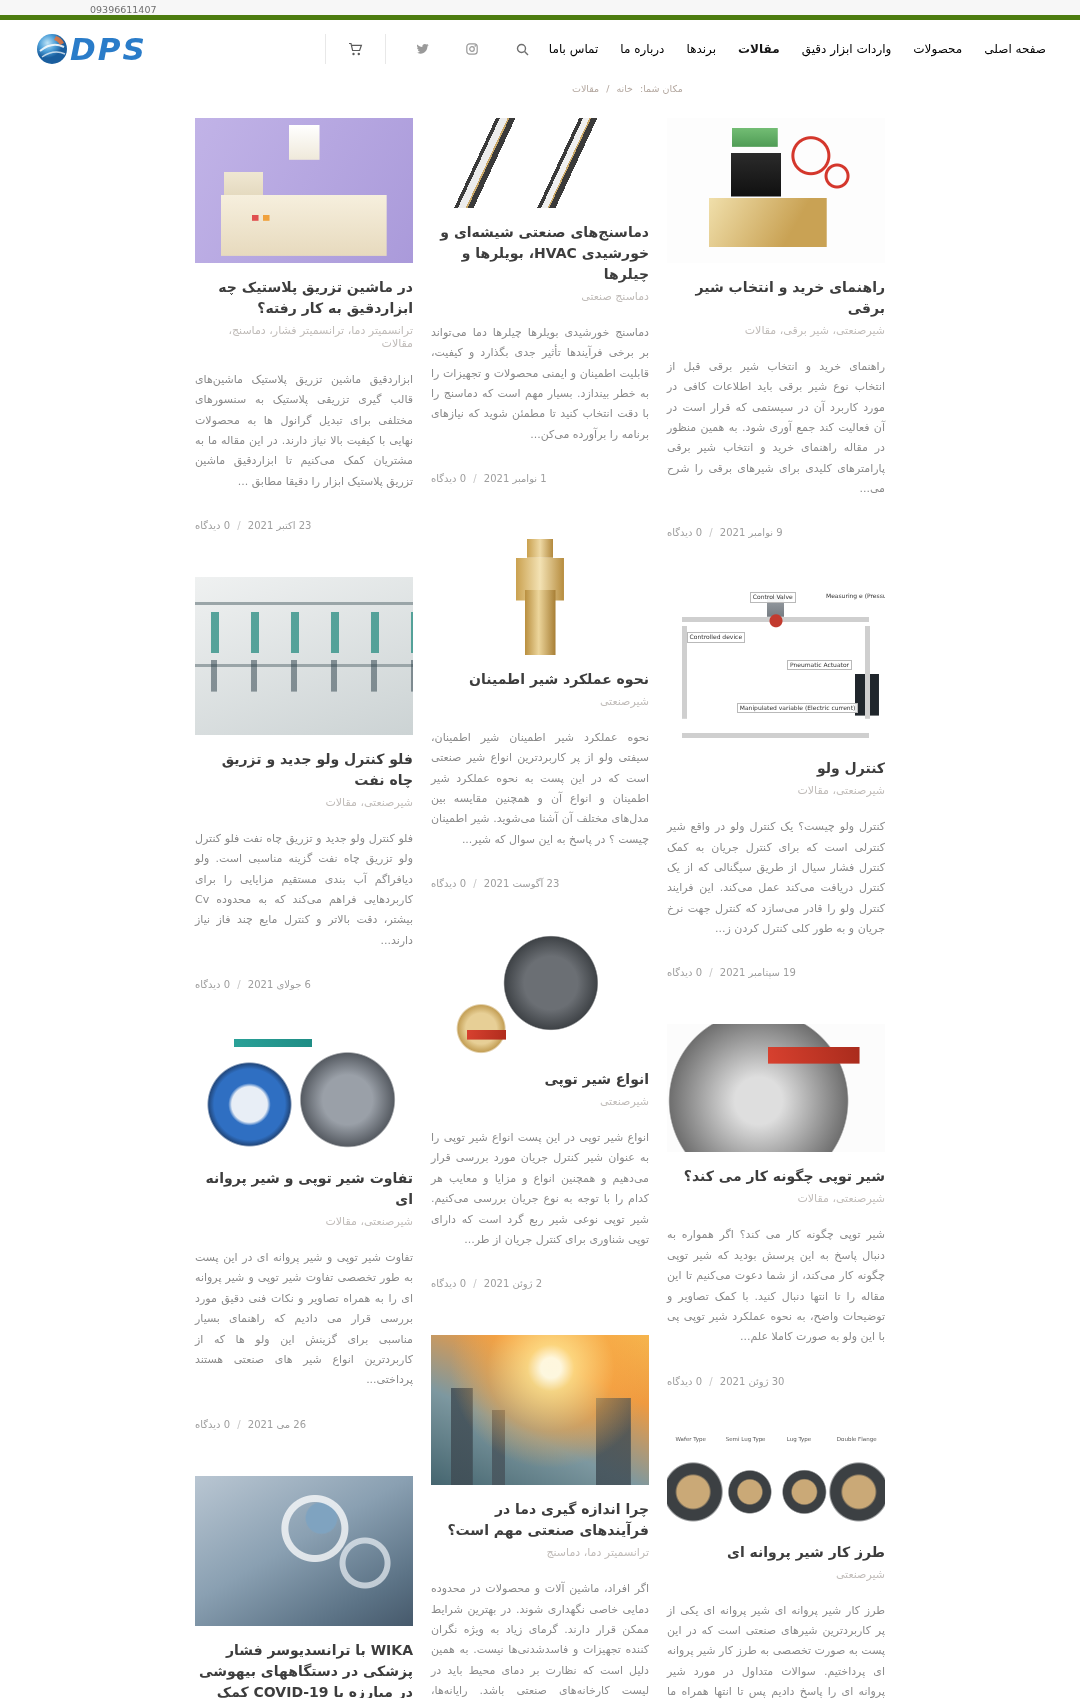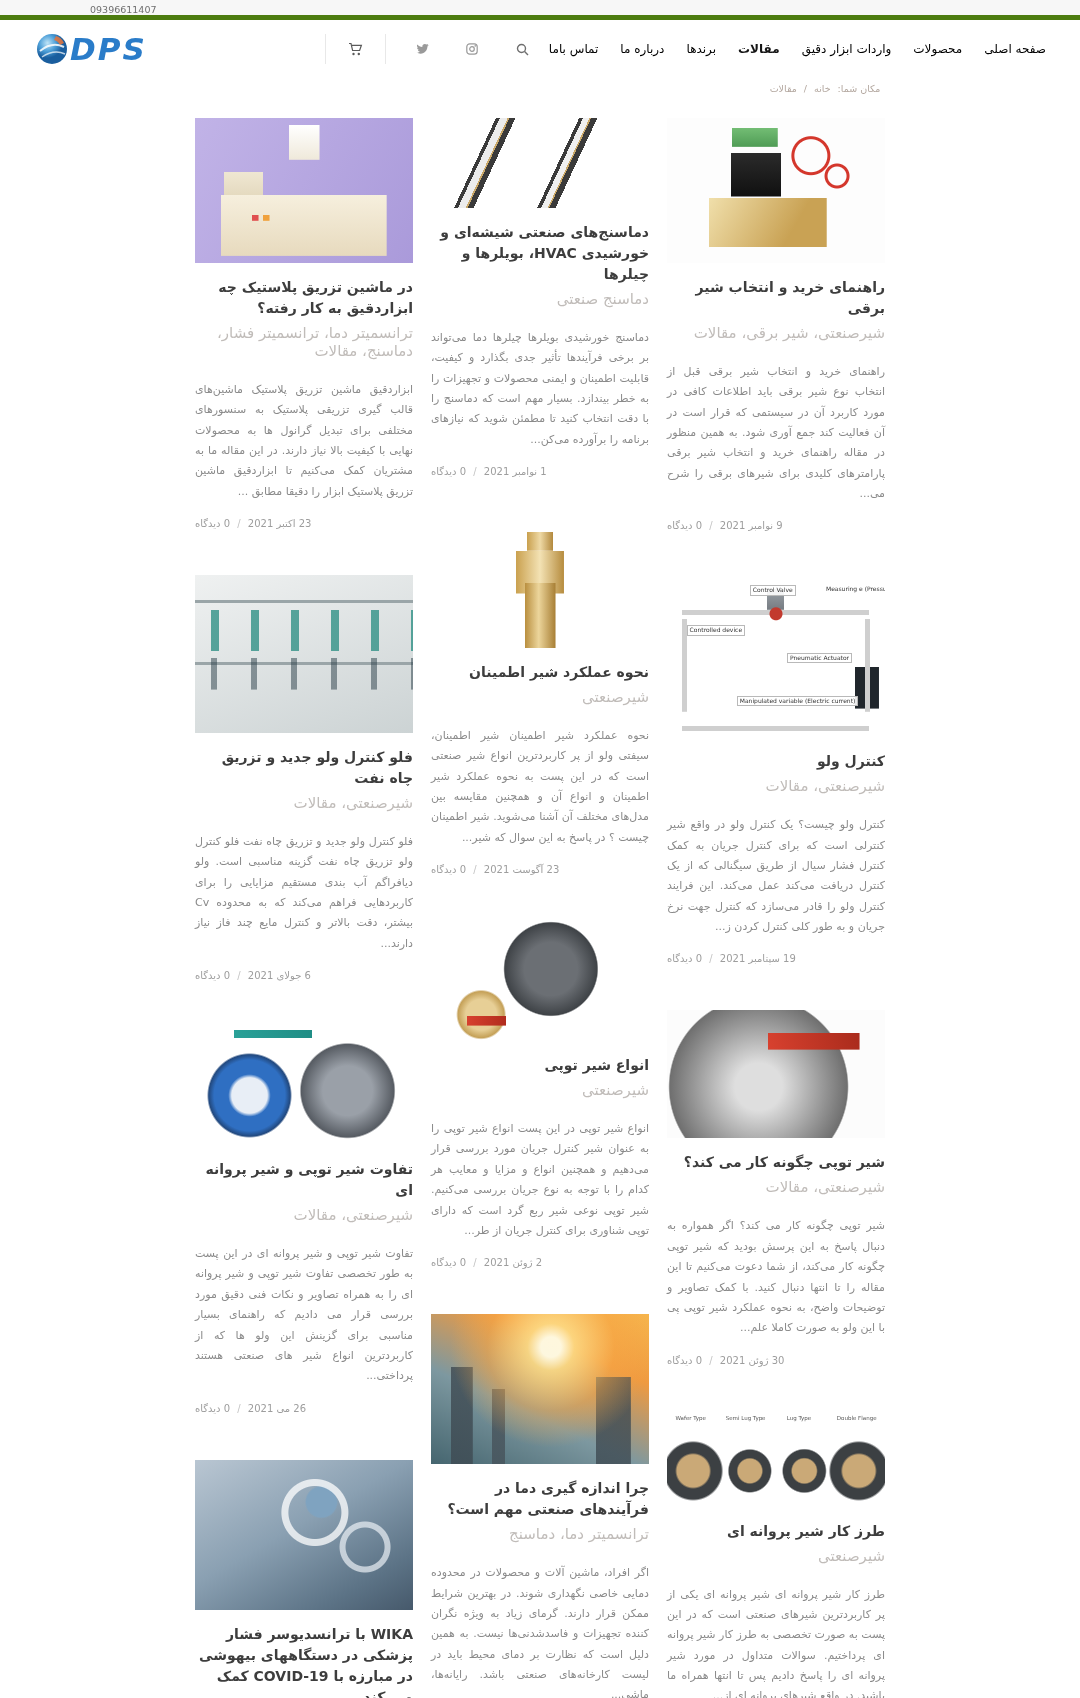--- a/index.html
+++ b/index.html
@@ -18,36 +18,36 @@
   .nav{display:flex;align-items:center;gap:22px}
   .navlink{font-size:12px;color:#000000;text-decoration:none;cursor:pointer;white-space:nowrap}
   .navlink.active{font-weight:bold;color:#151515}
   .iconbtn{display:inline-flex;align-items:center;cursor:pointer;color:#8c8c8c}
   .socials{display:flex;align-items:center;gap:12px;margin-right:18px}
   .cartwrap{border-right:1px solid #e8e8e8;border-left:1px solid #e8e8e8;padding:8px 22px;margin-right:10px}
   .logo{display:flex;align-items:center;text-decoration:none;direction:ltr}
   .logotext{font-size:31px;font-weight:bold;font-style:italic;color:#2a7cc9;letter-spacing:2px;line-height:1}
 
   
-  .crumbbar{height:24px;font-size:9.5px;color:#b3a79f;direction:rtl;text-align:center;padding-left:570px;line-height:22px}
+  .crumbbar{height:24px;font-size:9.5px;color:#b3a79f;direction:rtl;text-align:left;padding-left:570px;line-height:22px}
   .crumbbar span{margin:0 2px}
 
   
   .main{padding-top:16px}
   .grid{display:flex;gap:18px;align-items:flex-start}
   .pcol{flex:1;min-width:0}
   .post-card{margin-bottom:46px}
   .pimg{position:relative;width:100%;cursor:pointer;overflow:hidden}
   .labels{position:absolute;inset:0;direction:ltr;pointer-events:none}
   .img-label{position:absolute;font-size:6px;line-height:1.4;color:#333;background:rgba(255,255,255,.9);
              border:1px solid #b9b9b9;padding:0 2px;white-space:nowrap}
   .ptitle{font-size:14px;font-weight:bold;color:#3d3d3d;line-height:1.5;margin-top:14px;cursor:pointer}
-  .pcat{font-size:15px;color:#c0bcb9;margin-top:5px;cursor:pointer}
+  .pcat{font-size:11px;color:#c0bcb9;margin-top:5px;cursor:pointer}
   .pexc{font-size:11px;color:#8a8a8a;line-height:1.85;margin-top:20px;text-align:justify}
-  .pmeta{font-size:10px;color:#9d9d9d;margin-top:16px;text-align:left}
+  .pmeta{font-size:10px;color:#9d9d9d;margin-top:28px;text-align:left}
   .pmeta .sep{margin:0 4px;color:#c3c3c3}
 
   
   [data-image="solenoid-valve-photo"]{height:145px;background:
     radial-gradient(circle at 66% 26%, transparent 16px, #d4372c 17px, #d4372c 19px, transparent 20px),
     radial-gradient(circle at 78% 40%, transparent 9px, #d4372c 10px, #d4372c 12px, transparent 13px),
     linear-gradient(#73bd74,#4f9c55) 38% 8%/21% 13% no-repeat,
     linear-gradient(#2b2b2b,#101010) 38% 34%/23% 30% no-repeat,
     linear-gradient(120deg,#f0dfab,#c9a254 70%) 42% 84%/54% 34% no-repeat,#fdfdfd}
   [data-image="glass-thermometers-photo"]{height:90px;background:

